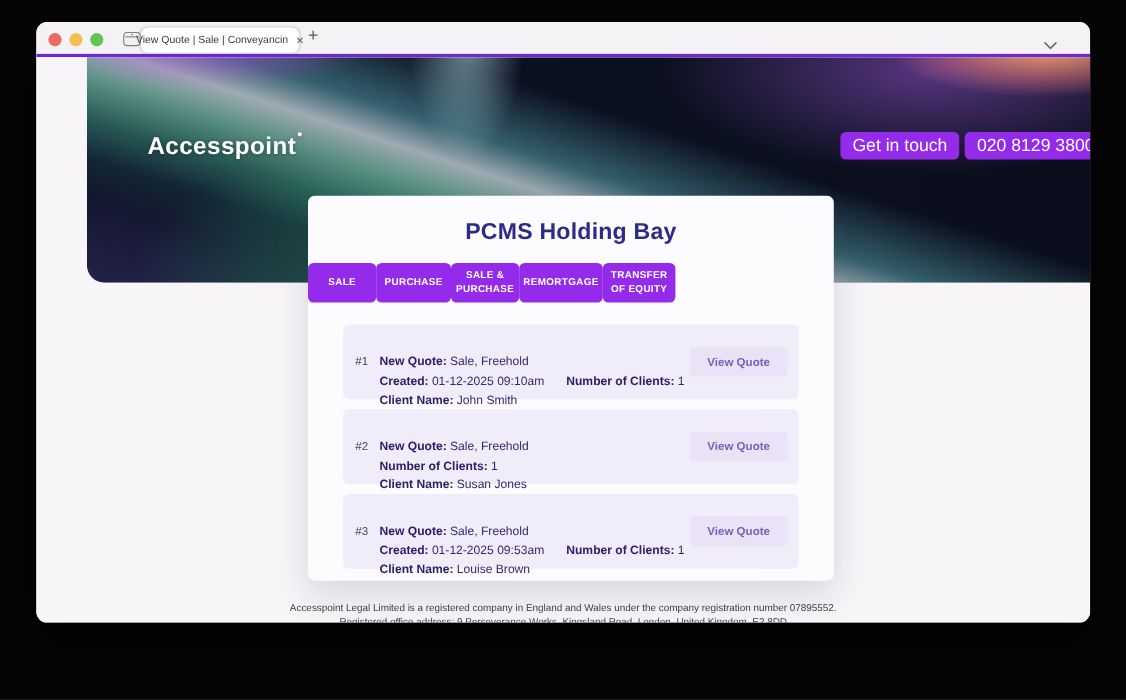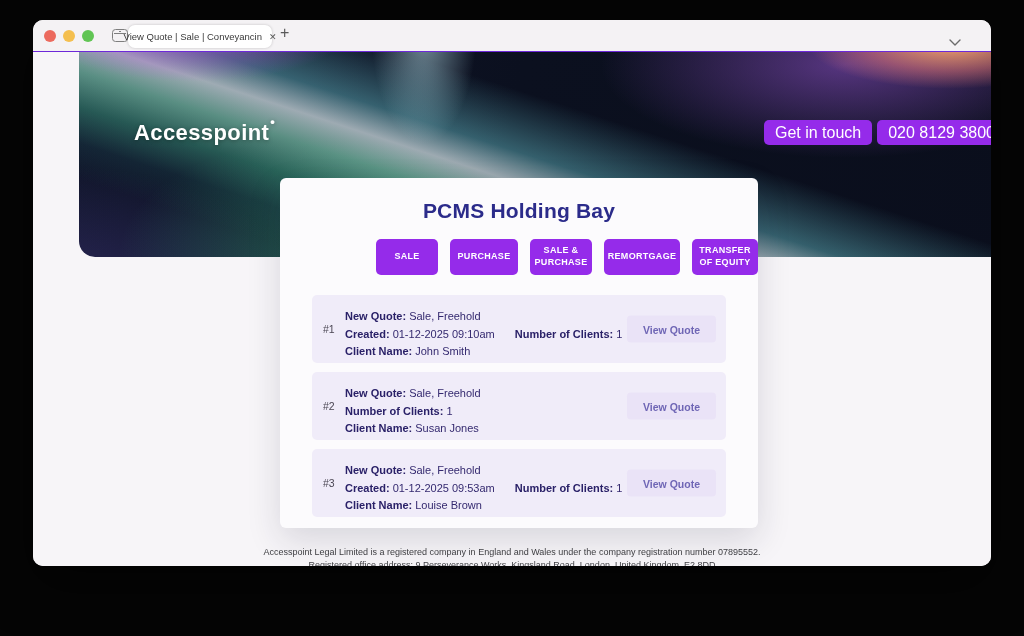--- a/index.html
+++ b/index.html
@@ -1,21 +1,21 @@
 <!DOCTYPE html>
 <html><head>
 <meta charset="utf-8">
 <style>
   html,body{margin:0;padding:0;background:#000;}
   *{box-sizing:border-box;font-family:"Liberation Sans",sans-serif;}
   .screen{position:relative;width:1024px;height:636px;background:#050505;overflow:hidden;}
 
   
   .window{position:absolute;left:33px;top:20px;width:958px;height:546px;border-radius:10px;overflow:hidden;background:#F7F5F8;box-shadow:0 18px 50px rgba(0,0,0,.6);}
-  .titlebar{position:relative;height:32px;background:#F4F2F4;border-bottom:1px solid #6d28d9;}
+  .titlebar{position:relative;height:32px;background:#F4F2F4;border-bottom:3px solid #6d28d9;}
   .tl{position:absolute;top:10px;width:12px;height:12px;border-radius:50%;}
   .tl.red{left:11px;background:#EC6A5E;}
   .tl.yellow{left:30px;background:#F4BF4F;}
   .tl.green{left:49px;background:#61C554;}
   .sidebar-ic{position:absolute;left:79px;top:9px;width:16px;height:13px;border:1.5px solid #7e7e7e;border-radius:3.5px;}
   .sidebar-ic::before{content:"";position:absolute;left:1px;right:1px;top:2.5px;height:1.5px;background:#7e7e7e;}
   .sidebar-ic::after{content:"";position:absolute;left:5.5px;top:0.5px;width:2px;height:1.5px;background:#7e7e7e;}
   .tab{position:absolute;left:95px;top:5px;width:144px;height:23px;background:#fff;border-radius:7px;box-shadow:0 0 3px rgba(0,0,0,.2);display:flex;align-items:center;justify-content:center;gap:7px;}
   .tab-title{font-size:9.5px;color:#3a3a3a;white-space:nowrap;}
   .tab-close{font-size:9px;color:#5a5a5a;cursor:default;}
@@ -35,28 +35,28 @@
       radial-gradient(380px 200px at -4% 125%, rgba(90,70,170,.4), transparent 72%),
       linear-gradient(100deg,#11162B 0%,#0B101F 45%,#0A0E1C 100%); margin-left: 46px;}
   .logo{position:absolute;left:55px;top:62px;color:#fff;font-size:22px;font-weight:700;letter-spacing:.4px;text-shadow:0 1px 4px rgba(0,0,0,.35);}
   .logo .dot{font-size:13px;vertical-align:14px;margin-left:1px;}
   .hero-btns{position:absolute;right:31px;top:68px;display:flex;gap:5px;}
   .hero-btn{height:25px;padding:0 11px;background:#952BEA;color:#fff;border:none;border-radius:5px;font-size:16px;display:flex;align-items:center;cursor:pointer;}
 
   
   .card{position:absolute;left:240px;top:126px;width:478px;height:350px;background:#FCFBFD;border-radius:6px;box-shadow:0 12px 34px rgba(25,25,60,.14);margin-left:7px;}
   .card-title{margin:0;padding-top:21px;text-align:center;font-size:21px;font-weight:600;color:#2B2B8A;letter-spacing:.2px;}
-  .cat-row{position:absolute;top:61px;left:0;right:0;display:flex;justify-content:flex-end;gap:12px;}
+  .cat-row{position:absolute;top:61px;left:0;right:0;display:flex;justify-content:flex-start;gap:0;}
   .cat-btn{height:36px;background:#952BEA;color:#fff;border:none;border-radius:5px;font-size:9px;font-weight:600;letter-spacing:.3px;display:flex;align-items:center;justify-content:center;text-align:center;line-height:1.3;padding:0 6px;cursor:pointer;}
   .cat-0{width:62px}.cat-1{width:68px}.cat-2{width:62px}.cat-3{width:76px}.cat-4{width:66px}
 
   .quote-row{position:absolute;left:32px;width:414px;height:68px;background:#F0ECF9;border-radius:5px;}
   .row-0{top:117px}.row-1{top:194px}.row-2{top:271px}
   .q-index{position:absolute;left:11px;top:50%;transform:translateY(-50%);font-size:10.5px;color:#4A4653;}
-  .q-lines{position:absolute;left:33px;top:13px;font-size:11px;color:#34296F;line-height:17.5px;}
+  .q-lines{position:absolute;left:33px;top:26px;font-size:11px;color:#34296F;line-height:17.5px;}
   .q-lines b{font-weight:700;color:#2A2168;margin-right:3px;}
   .q-line2{display:flex;gap:20px;}
   .view-quote{position:absolute;right:10px;top:50%;transform:translateY(-50%);width:89px;height:27px;background:#EAE3F7;color:#6F66B5;font-size:10.5px;border:none;border-radius:4px;display:flex;align-items:center;justify-content:center;cursor:pointer;font-weight:bold;}
 
   
   .footer{position:absolute;left:0;right:0;top:494px;text-align:center;}
   .foot-line{font-size:9px;color:#3E3E42;line-height:13px;}
 </style>
 </head>
 <body>

